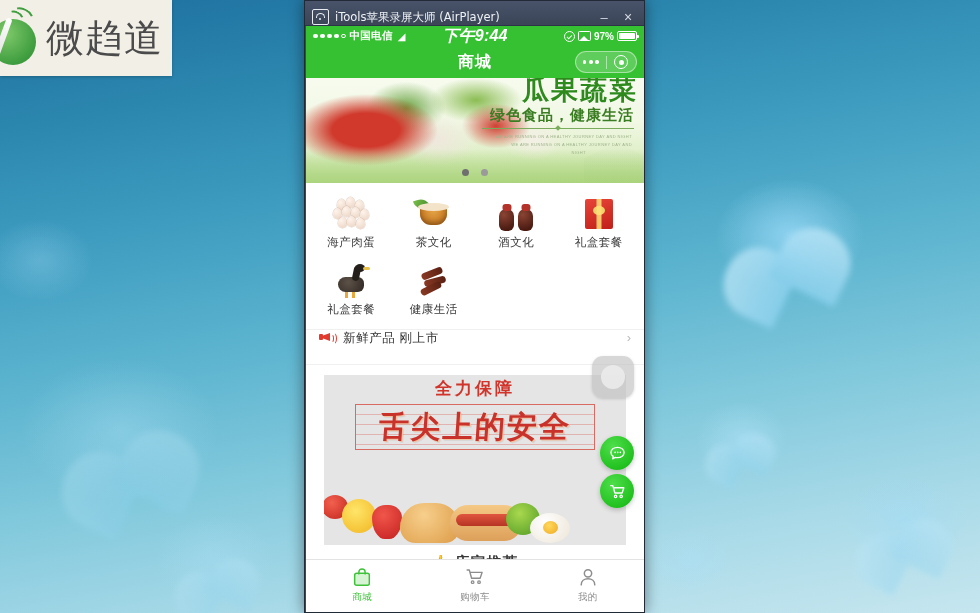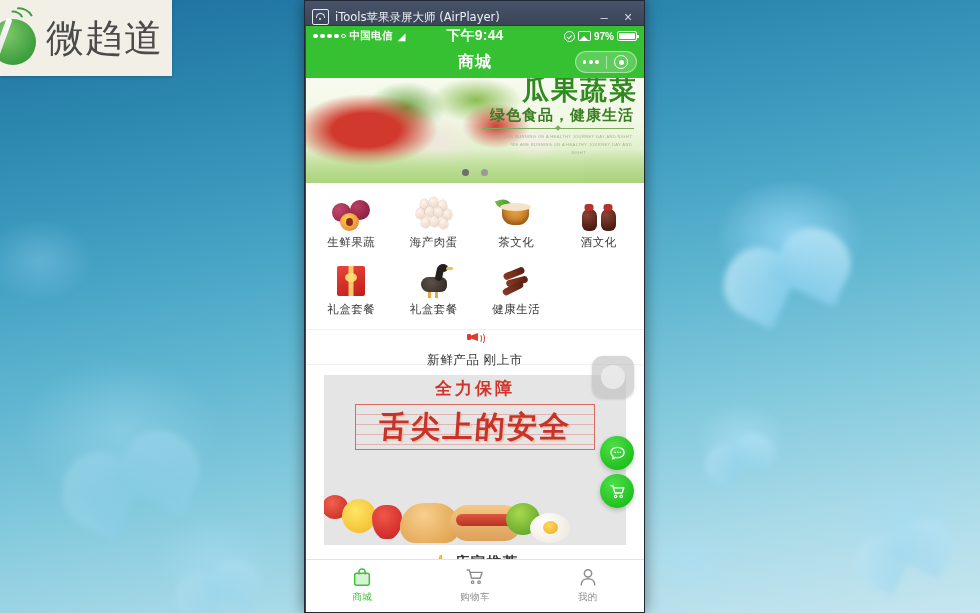--- a/index.html
+++ b/index.html
@@ -83,21 +83,21 @@
   #statusbar{
     height:20px;background:#36c132;color:#fff;display:flex;align-items:center;
     padding:0 7px;box-sizing:border-box;font-size:10.5px;font-weight:bold;
   }
   #sb-left{display:flex;align-items:center;gap:4px;flex:1;}
   .dots{display:flex;gap:2.5px;align-items:center;}
   .dots i{width:4.5px;height:4.5px;border-radius:50%;background:#fff;display:block;}
   .dots i.hollow{background:transparent;border:1px solid #fff;box-sizing:border-box;}
   #sb-carrier{font-size:10.5px;letter-spacing:.3px;}
   #sb-wifi{font-size:10px;margin-left:1px;}
-  #sb-time{font-size:14px;font-weight:bold;letter-spacing:.2px;}
+  #sb-time{font-size:16px;font-weight:bold;letter-spacing:.2px;font-style:italic;}
   #sb-right{flex:1;display:flex;align-items:center;justify-content:flex-end;gap:3px;}
   .ico-sm{width:9px;height:9px;border:1.2px solid #fff;border-radius:50%;display:inline-block;position:relative;}
   .ico-sm::after{content:"";position:absolute;left:1.6px;top:3.2px;width:4px;height:2.2px;border-left:1.2px solid #fff;border-bottom:1.2px solid #fff;transform:rotate(-45deg);}
   .ico-rect{width:11px;height:8.5px;border:1.2px solid #fff;border-radius:1.5px;display:inline-block;position:relative;}
   .ico-rect::after{content:"";position:absolute;left:1px;bottom:.6px;width:0;height:0;border-left:4px solid transparent;border-right:4px solid transparent;border-bottom:4px solid #fff;}
   #sb-pct{font-size:10px;}
   #batt{width:20px;height:9.5px;border:1.2px solid #fff;border-radius:2px;position:relative;padding:1px;box-sizing:border-box;}
   #batt span{display:block;height:100%;background:#fff;border-radius:1px;}
   #batt::after{content:"";position:absolute;right:-3px;top:2.6px;width:2px;height:3.6px;background:#fff;border-radius:0 1px 1px 0;}
 
@@ -189,21 +189,21 @@
   .f-duck .body{position:absolute;left:7px;top:13px;width:26px;height:15px;border-radius:12px 10px 10px 12px;background:radial-gradient(circle at 40% 35%,#5d5248,#2e2722);}
   .f-duck .neck{position:absolute;left:22px;top:2px;width:7px;height:15px;border-radius:4px;background:#241f1b;transform:rotate(12deg);}
   .f-duck .head{position:absolute;left:24px;top:0px;width:10px;height:8px;border-radius:50%;background:#241f1b;}
   .f-duck .beak{position:absolute;left:32px;top:3px;width:7px;height:3.4px;border-radius:2px;background:#e8c24a;}
   .f-duck .leg{position:absolute;left:14px;bottom:0;width:3px;height:6px;background:#e8a83a;}
   .f-duck .leg2{position:absolute;left:21px;bottom:0;width:3px;height:6px;background:#e8a83a;}
   .f-jerky{position:absolute;inset:0;}
   .f-jerky i{position:absolute;width:22px;height:7px;border-radius:4px;background:linear-gradient(90deg,#8a3a24,#5a2013);}
 
   
-  #annc{height:34px;display:flex;align-items:center;padding:0 26px;border-top:1px solid #f0f0f0;border-bottom:1px solid #f0f0f0;gap:8px;flex-direction:column;}
+  #annc{height:34px;display:flex;align-items:flex-start;padding:0 13px;border-top:1px solid #f0f0f0;border-bottom:1px solid #f0f0f0;gap:8px;}
   #annc-horn{width:16px;height:14px;position:relative;flex:none;}
   #annc-horn .cone{position:absolute;left:0;top:3px;width:0;height:0;border-top:4.5px solid transparent;border-bottom:4.5px solid transparent;border-right:11px solid #e23b2e;}
   #annc-horn .box{position:absolute;left:0;top:4px;width:4px;height:6px;background:#e23b2e;border-radius:1px;}
   #annc-horn .w1,#annc-horn .w2{position:absolute;border:1.2px solid #e23b2e;border-color:transparent #e23b2e transparent transparent;border-radius:50%;}
   #annc-horn .w1{right:1px;top:3.5px;width:4px;height:7px;}
   #annc-horn .w2{right:-2px;top:1.5px;width:6px;height:11px;}
   #annc-text{flex:1;font-size:12.5px;color:#333;letter-spacing:.6px;}
   #annc-arrow{color:#bbb;font-size:13px;}
 
   
@@ -350,30 +350,20 @@
         <div id="hero-barn"></div>
         <div id="hero-grass"></div>
         <div id="hero-dots">
             <i class="on"></i>
             <i></i>
           </div>
       </div>
 
       <div id="cats">
 
-        <div class="cat">
-          <div class="cat-img">
-            <span class="f-plum">
-                <i class="p1"></i>
-                <i class="p2"></i>
-                <i class="p3"></i>
-              </span>
-          </div>
-          <div class="cat-label">生鲜果蔬</div>
-        </div>
 
         <div class="cat">
           <div class="cat-img">
             <span class="f-eggs">
               <i style="left:6px;top:2px"></i>
                 <i style="left:15px;top:0px"></i>
                 <i style="left:24px;top:3px"></i>
               <i style="left:2px;top:11px"></i>
                 <i style="left:11px;top:9px"></i>
                 <i style="left:20px;top:10px"></i>

